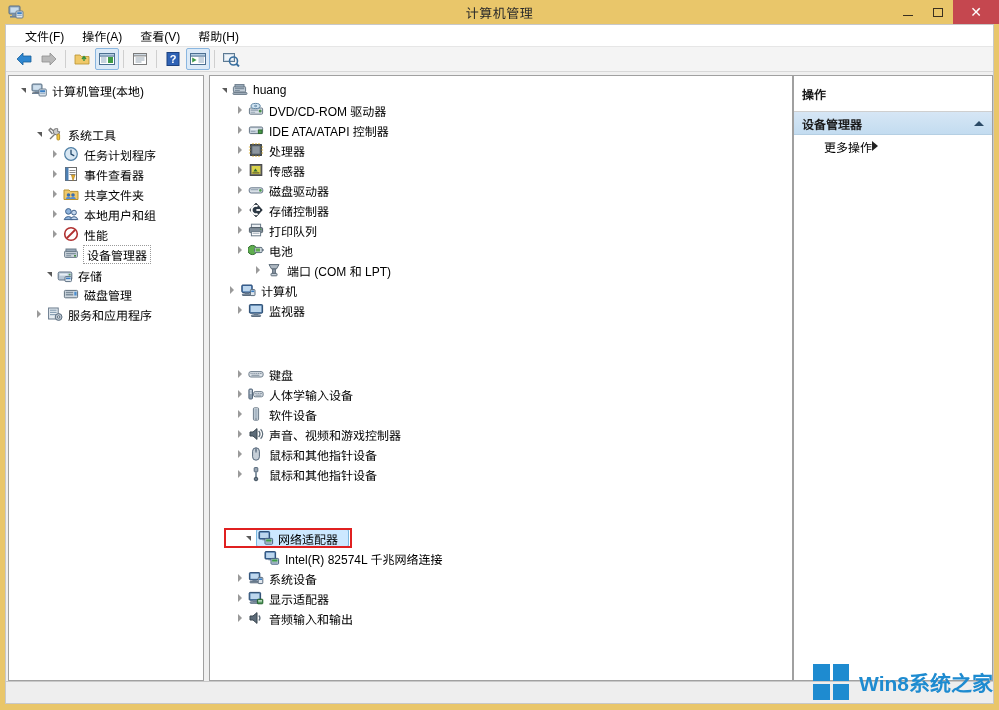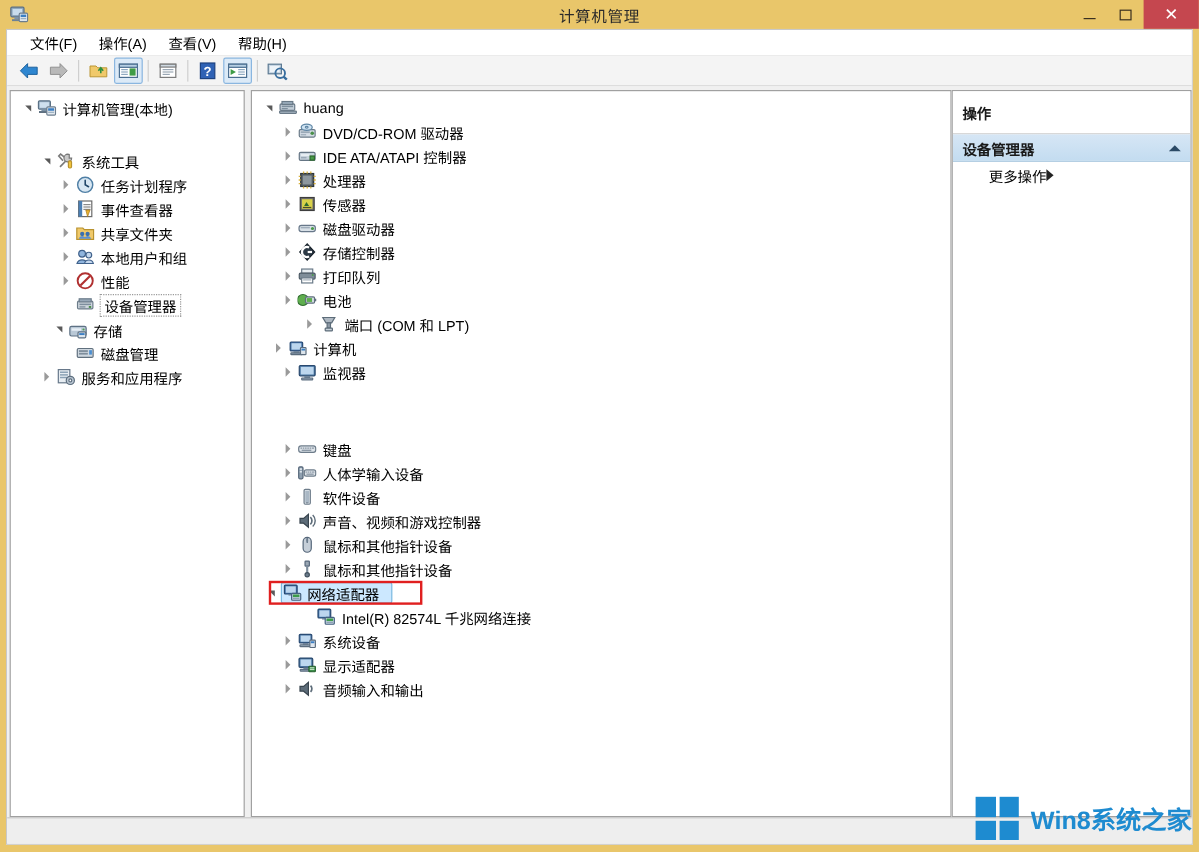--- a/index.html
+++ b/index.html
@@ -812,21 +812,21 @@
               </span>
               <span class="ico">
                 <svg width="16" height="16" viewBox="0 0 16 16">
                   <rect x="6.2" y="1.6" width="3.6" height="4.2" rx="0.6" fill="#9aa7b4" stroke="#56677a"></rect>
                   <rect x="7.1" y="5.8" width="1.8" height="6.2" fill="#7d8d9c"></rect>
                   <circle cx="8" cy="13" r="1.8" fill="#6b7c8b" stroke="#41505e"></circle>
                 </svg>
               </span>
               <span class="label">鼠标和其他指针设备</span>
             </div>
-            <div class="row" style="padding-left: 8px; position: relative;">
+            <div class="row" style="padding-left: 30px; position: relative; margin-top: 44px;">
               <span class="twisty">
                 <span class="tri-expanded"></span>
               </span>
               <span class="hl">
                 <span class="ico">
                   <svg width="16" height="16" viewBox="0 0 16 16">
                     <rect x="1" y="1.6" width="10.6" height="7.4" rx="0.8" fill="#3f6fa8" stroke="#27486f"></rect>
                     <rect x="2.1" y="2.6" width="8.4" height="5.4" fill="#bcd6ee"></rect>
                     <rect x="4.4" y="9" width="3.8" height="1.3" fill="#6d829a"></rect>
                     <rect x="7" y="8.4" width="7.6" height="5.8" rx="0.8" fill="#c4d3e2" stroke="#46627f"></rect>

